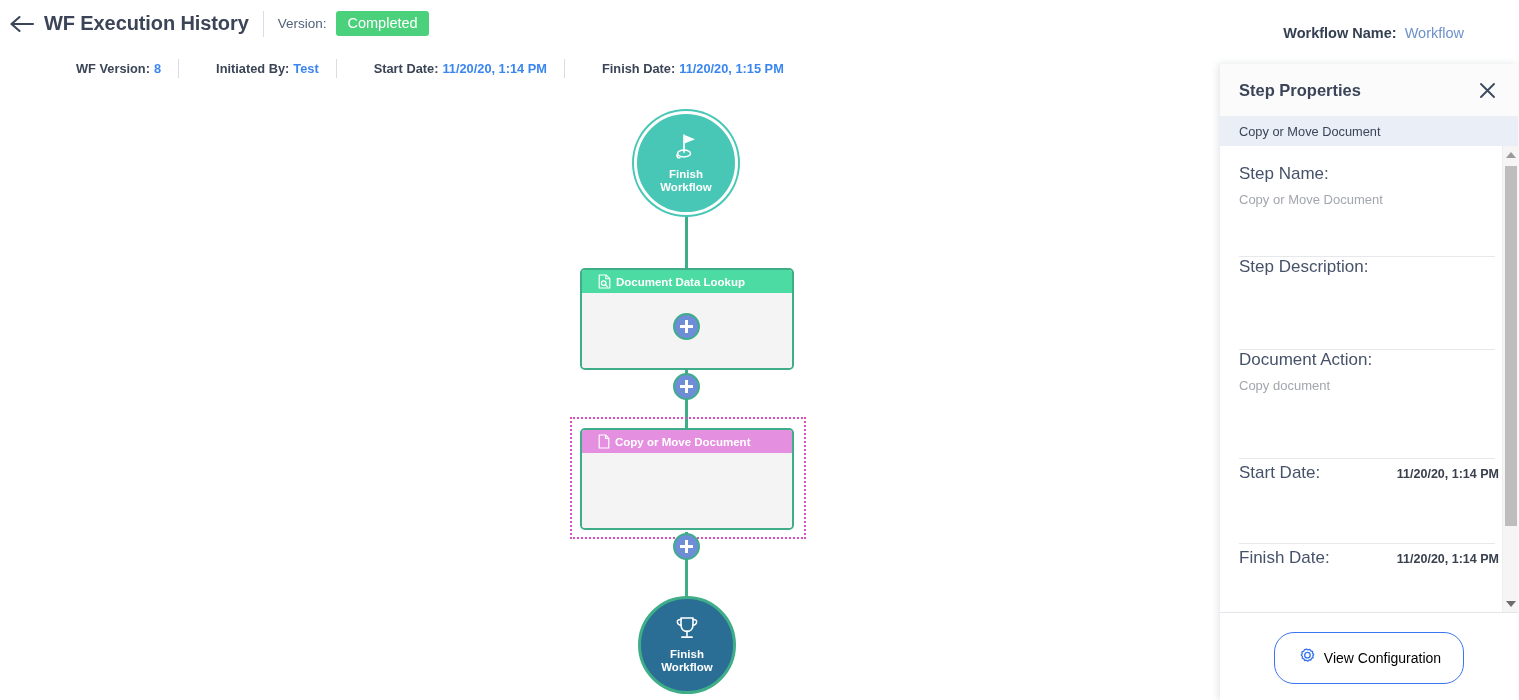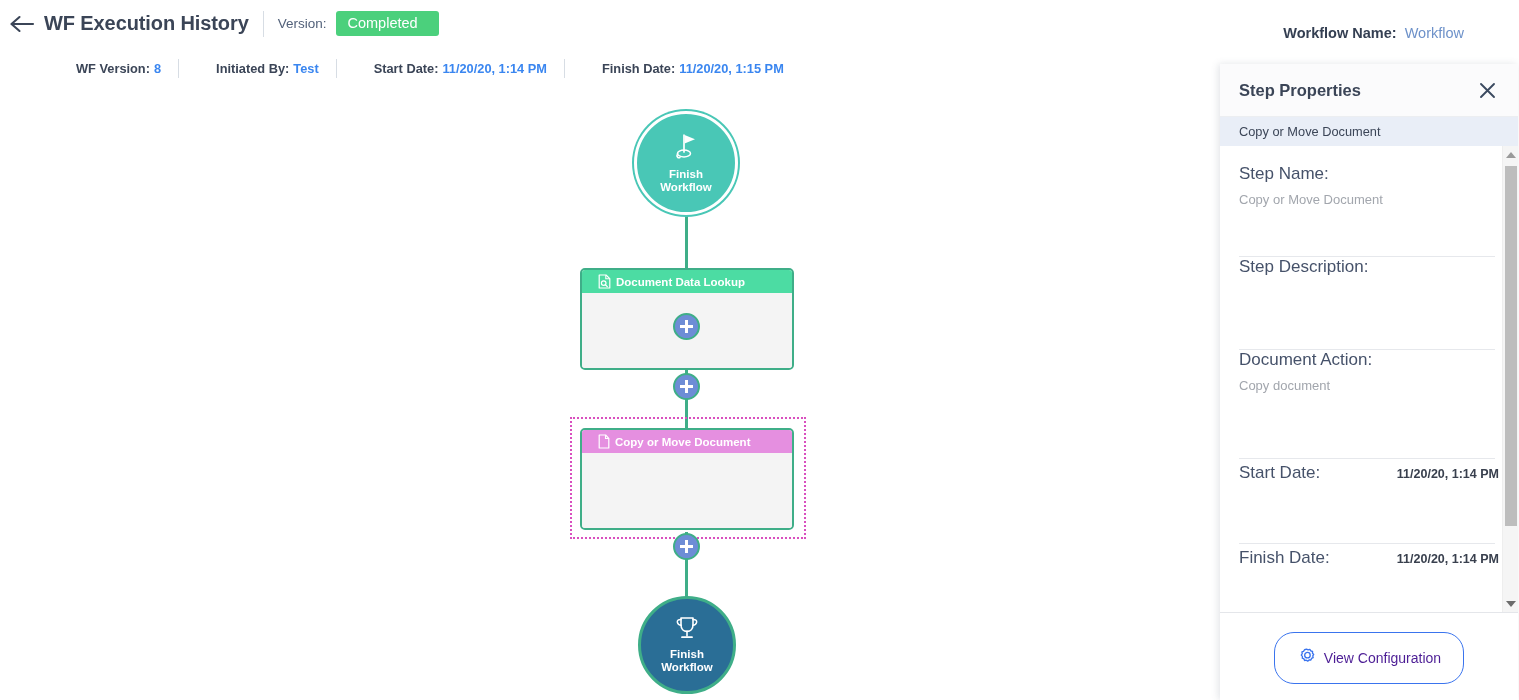--- a/index.html
+++ b/index.html
@@ -57,21 +57,21 @@
     font-size: 13.5px;
     color: #52617a;
     margin-right: 10px;
     white-space: nowrap;
   }
 
   .status-badge {
     background: #4bd07c;
     color: #ffffff;
     font-size: 14.5px;
-    padding: 5px 21px 6px 11px;
+    padding: 5px 11px 6px 11px;
     border-radius: 3px;
     white-space: nowrap;
     line-height: 1;
   }
 
   .meta-row {
     position: absolute;
     left: 56px; top: 56px;
     height: 24px;
     display: flex;
@@ -324,21 +324,21 @@
     align-items: flex-start;
     justify-content: center;
     padding-top: 19px;
     background: #ffffff;
   }
   .cfg-btn {
     display: flex;
     align-items: center;
     gap: 8px;
     border: 1px solid #3a74ee;
-    color: #4c1d95;
+    color: #000000;
     background: #ffffff;
     border-radius: 20px;
     padding: 14px 22px;
     font-size: 14px;
     cursor: pointer;
     font-family: "Liberation Sans", sans-serif;
     white-space: nowrap;
   }
 </style>
 </head>

